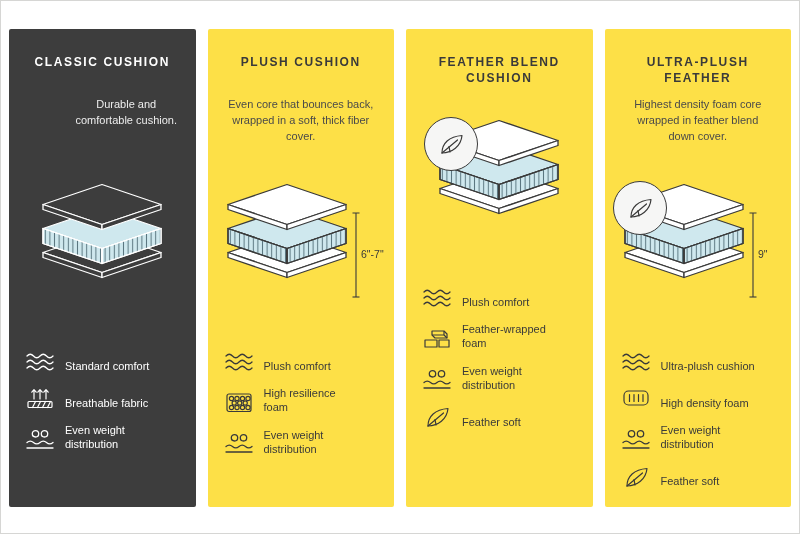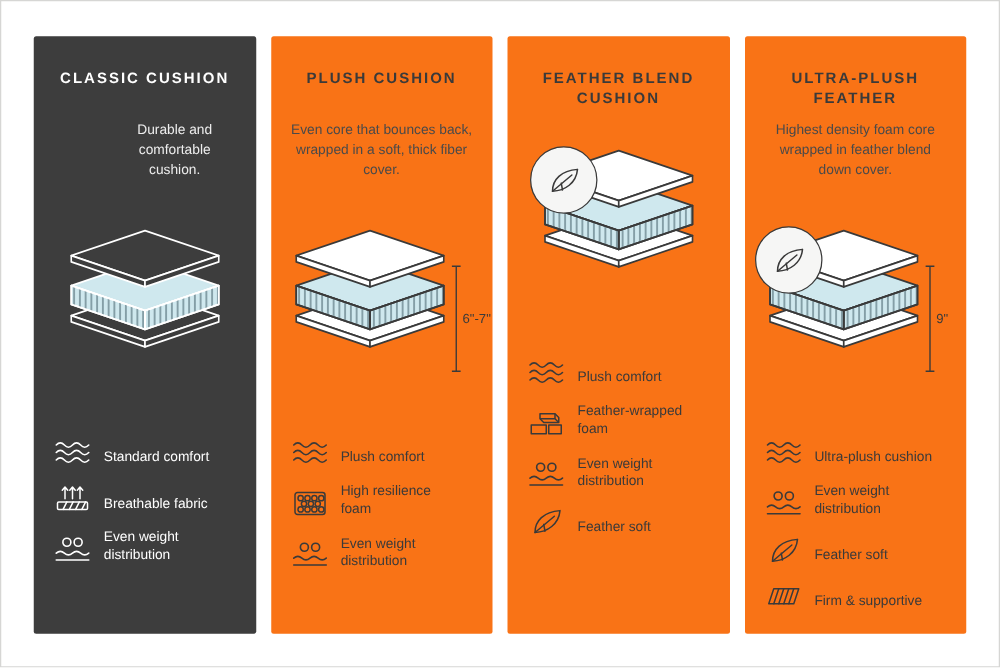--- a/index.html
+++ b/index.html
@@ -1,27 +1,27 @@
 <!DOCTYPE html>
 <html><head>
 <meta charset="utf-8">
 <style>
   html,body{margin:0;padding:0;background:#ffffff;}
   body{font-family:"Liberation Sans","DejaVu Sans",sans-serif;}
   .stage{
     position:relative;width:800px;height:534px;background:#ffffff;
     border:1px solid #d6d6d4;box-sizing:border-box;
-    display:flex;gap:12px;padding:28px 26px;overflow:hidden;
+    display:flex;gap:12px;padding:28px 8px;overflow:hidden;
   }
   .panel{
     flex:1 1 0;height:478px;box-sizing:border-box;border-radius:2px;
     padding-top:26px;overflow:hidden;
   }
   .panel--dark{background:#3d3d3d;color:#ffffff;--line:#ffffff;--slab:#3d3d3d;}
-  .panel--light{background:#f97316;color:#3a3a3a;--line:#3a3a3a;--slab:#ffffff;}
+  .panel--light{background:#fde047;color:#3a3a3a;--line:#3a3a3a;--slab:#ffffff;}
   .panel-title{
     height:36px;margin:0;padding:0 10px;text-align:center;
     font-size:12px;font-weight:700;letter-spacing:1.6px;line-height:1.3;
   }
   .panel-desc{
     height:58px;margin:6px auto 0;padding:0 16px;max-width:150px;
     text-align:center;font-size:11px;line-height:1.45;
   }
   .panel--dark .panel-desc{color:#ededed;margin-left:48px;}
   .panel--light .panel-desc{color:#4a4a4a;}
@@ -318,20 +318,28 @@
         <span class="f-icon">
             <svg>
               <use href="#i-waves"></use>
             </svg>
           </span>
         <span class="f-label">Ultra-plush cushion</span>
       </li>
       <li class="feature">
         <span class="f-icon">
             <svg>
+              <use href="#i-density"></use>
+            </svg>
+          </span>
+        <span class="f-label">High density foam</span>
+      </li>
+      <li class="feature">
+        <span class="f-icon">
+            <svg>
               <use href="#i-evenweight"></use>
             </svg>
           </span>
         <span class="f-label">Even weight distribution</span>
       </li>
       <li class="feature">
         <span class="f-icon">
             <svg>
               <use href="#i-feather"></use>
             </svg>

